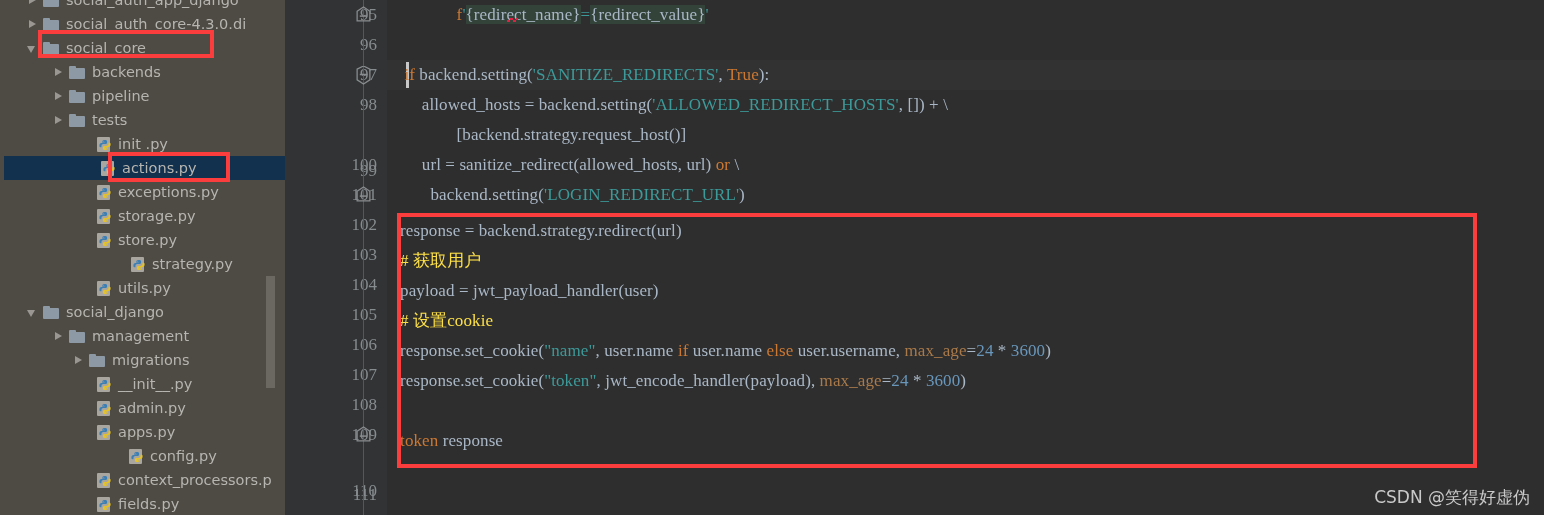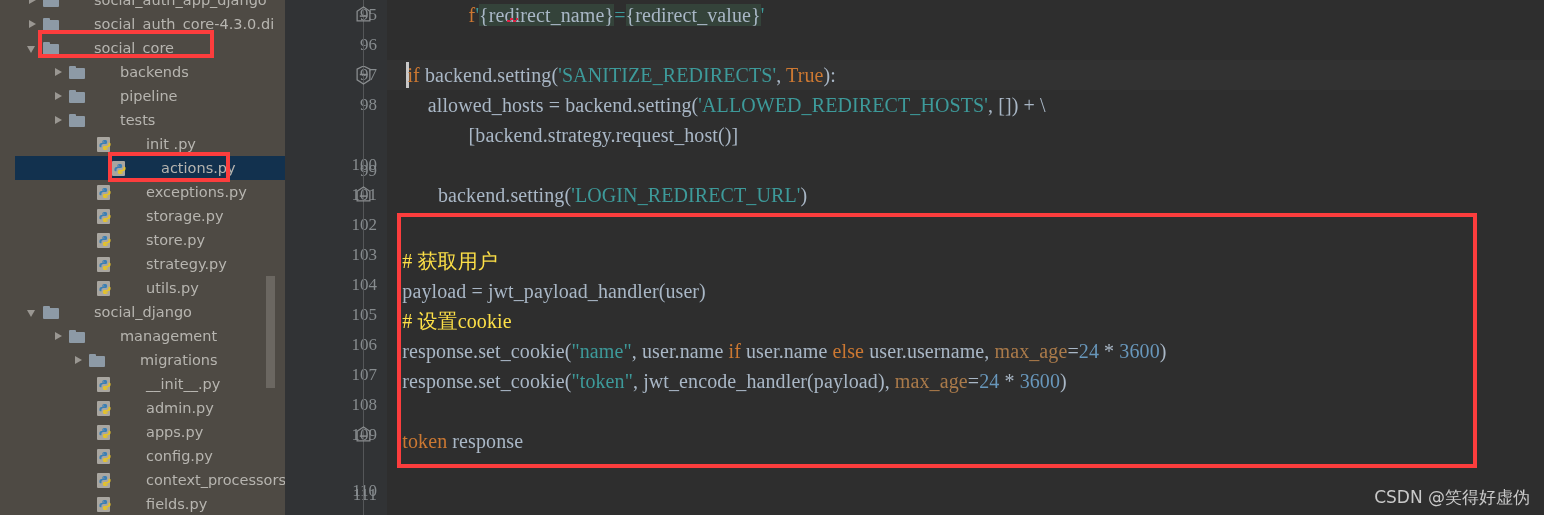--- a/index.html
+++ b/index.html
@@ -75,21 +75,21 @@
   .ico-py::before {
     content:""; position:absolute; left:1px; top:1px;
     width:13px; height:15px;
     background:#a9a6a0;
     border-radius:1px;
   }
   .ico-py .pyglyph {
     position:absolute; left:3px; top:3px;
     width:12px; height:12px;
   }
-  .lbl { position:relative; top:-0.5px;margin-left:28px; }
+  .lbl { position:relative; top:-0.5px; }
 
   
   .sb-track {
     position:absolute; right:5px; top:0;
     width:9px; height:515px;
     background:transparent;
   }
   .sb-thumb {
     position:absolute; right:5px;
     width:9px; border-radius:0;
@@ -134,21 +134,21 @@
   }
   .caret {
     position:absolute;
     width:3px; height:26px; background:#c8c8c8;
   }
   .cline {
     position:absolute; left:0;
     height:30px; line-height:30px;
     white-space:pre;
     font-family:"Liberation Serif", serif;
-    font-size:20px;
+    font-size:17px;
     color:#a9b7c6;
     letter-spacing:0.1px;
   }
   .kw     { color:#cc7832; }
   .str    { color:#3d9a9a; }
   .num    { color:#6897bb; }
   .cmt    { color:#fde047; }
   .kwarg  { color:#aa7a4a; }
   .fstr-h { background:#34433a; color:#a9b7c6; }
   .fpfx   { color:#cc7832; position:relative; }
@@ -228,21 +228,21 @@
           <span style="display: inline-block; flex: 0 0 auto; width: 79px;"></span>
           <span class="arrow none"></span>
           <span class="ico-py">
             <svg class="pyglyph" viewBox="0 0 16 16" xmlns="http://www.w3.org/2000/svg">
               <path d="M7.6 1.2c-1.9 0-3.3.7-3.3 2.1v1.6h3.5v.5H3.1c-1.3 0-2.3 1-2.5 2.6-.2 1.8.1 3 1.4 3h1.3V9.2c0-1.4 1.1-2.4 2.5-2.4h2.9c1.2 0 2.1-.9 2.1-2.1V3.3c0-1.2-1-2.1-2.3-2.1zM5.6 2.4c.4 0 .7.3.7.7s-.3.7-.7.7-.7-.3-.7-.7.3-.7.7-.7z" fill="#3b7fb5"></path>
               <path d="M8.4 14.8c1.9 0 3.3-.7 3.3-2.1v-1.6H8.2v-.5h4.7c1.3 0 2.3-1 2.5-2.6.2-1.8-.1-3-1.4-3h-1.3v1.8c0 1.4-1.1 2.4-2.5 2.4H7.3c-1.2 0-2.1.9-2.1 2.1v1.4c0 1.2 1 2.1 2.3 2.1zm2-1.2c-.4 0-.7-.3-.7-.7s.3-.7.7-.7.7.3.7.7-.3.7-.7.7z" fill="#e3c22c"></path>
             </svg>
           </span>
           <span class="lbl">init .py</span>
         </div>
-        <div class="row selected" style="position: absolute; top: 156px; left: 15px; width: 305px;">
+        <div class="row selected" style="position: absolute; top: 156px; left: 4px; width: 305px;">
           <span style="display: inline-block; flex: 0 0 auto; width: 79px;"></span>
           <span class="arrow none"></span>
           <span class="ico-py">
             <svg class="pyglyph" viewBox="0 0 16 16" xmlns="http://www.w3.org/2000/svg">
               <path d="M7.6 1.2c-1.9 0-3.3.7-3.3 2.1v1.6h3.5v.5H3.1c-1.3 0-2.3 1-2.5 2.6-.2 1.8.1 3 1.4 3h1.3V9.2c0-1.4 1.1-2.4 2.5-2.4h2.9c1.2 0 2.1-.9 2.1-2.1V3.3c0-1.2-1-2.1-2.3-2.1zM5.6 2.4c.4 0 .7.3.7.7s-.3.7-.7.7-.7-.3-.7-.7.3-.7.7-.7z" fill="#3b7fb5"></path>
               <path d="M8.4 14.8c1.9 0 3.3-.7 3.3-2.1v-1.6H8.2v-.5h4.7c1.3 0 2.3-1 2.5-2.6.2-1.8-.1-3-1.4-3h-1.3v1.8c0 1.4-1.1 2.4-2.5 2.4H7.3c-1.2 0-2.1.9-2.1 2.1v1.4c0 1.2 1 2.1 2.3 2.1zm2-1.2c-.4 0-.7-.3-.7-.7s.3-.7.7-.7.7.3.7.7-.3.7-.7.7z" fill="#e3c22c"></path>
             </svg>
           </span>
           <span class="lbl">actions.py</span>
         </div>
@@ -272,21 +272,21 @@
           <span style="display: inline-block; flex: 0 0 auto; width: 79px;"></span>
           <span class="arrow none"></span>
           <span class="ico-py">
             <svg class="pyglyph" viewBox="0 0 16 16" xmlns="http://www.w3.org/2000/svg">
               <path d="M7.6 1.2c-1.9 0-3.3.7-3.3 2.1v1.6h3.5v.5H3.1c-1.3 0-2.3 1-2.5 2.6-.2 1.8.1 3 1.4 3h1.3V9.2c0-1.4 1.1-2.4 2.5-2.4h2.9c1.2 0 2.1-.9 2.1-2.1V3.3c0-1.2-1-2.1-2.3-2.1zM5.6 2.4c.4 0 .7.3.7.7s-.3.7-.7.7-.7-.3-.7-.7.3-.7.7-.7z" fill="#3b7fb5"></path>
               <path d="M8.4 14.8c1.9 0 3.3-.7 3.3-2.1v-1.6H8.2v-.5h4.7c1.3 0 2.3-1 2.5-2.6.2-1.8-.1-3-1.4-3h-1.3v1.8c0 1.4-1.1 2.4-2.5 2.4H7.3c-1.2 0-2.1.9-2.1 2.1v1.4c0 1.2 1 2.1 2.3 2.1zm2-1.2c-.4 0-.7-.3-.7-.7s.3-.7.7-.7.7.3.7.7-.3.7-.7.7z" fill="#e3c22c"></path>
             </svg>
           </span>
           <span class="lbl">store.py</span>
         </div>
-        <div class="row" style="position: absolute; top: 252px; left: 0px; width: 285px;">
+        <div class="row" style="position: absolute; top: 252px; left: 0px; width: 285px; padding-left: 34px;">
           <span style="display: inline-block; flex: 0 0 auto; width: 79px;"></span>
           <span class="arrow none"></span>
           <span class="ico-py">
             <svg class="pyglyph" viewBox="0 0 16 16" xmlns="http://www.w3.org/2000/svg">
               <path d="M7.6 1.2c-1.9 0-3.3.7-3.3 2.1v1.6h3.5v.5H3.1c-1.3 0-2.3 1-2.5 2.6-.2 1.8.1 3 1.4 3h1.3V9.2c0-1.4 1.1-2.4 2.5-2.4h2.9c1.2 0 2.1-.9 2.1-2.1V3.3c0-1.2-1-2.1-2.3-2.1zM5.6 2.4c.4 0 .7.3.7.7s-.3.7-.7.7-.7-.3-.7-.7.3-.7.7-.7z" fill="#3b7fb5"></path>
               <path d="M8.4 14.8c1.9 0 3.3-.7 3.3-2.1v-1.6H8.2v-.5h4.7c1.3 0 2.3-1 2.5-2.6.2-1.8-.1-3-1.4-3h-1.3v1.8c0 1.4-1.1 2.4-2.5 2.4H7.3c-1.2 0-2.1.9-2.1 2.1v1.4c0 1.2 1 2.1 2.3 2.1zm2-1.2c-.4 0-.7-.3-.7-.7s.3-.7.7-.7.7.3.7.7-.3.7-.7.7z" fill="#e3c22c"></path>
             </svg>
           </span>
           <span class="lbl">strategy.py</span>
         </div>
@@ -345,21 +345,21 @@
           <span style="display: inline-block; flex: 0 0 auto; width: 79px;"></span>
           <span class="arrow none"></span>
           <span class="ico-py">
             <svg class="pyglyph" viewBox="0 0 16 16" xmlns="http://www.w3.org/2000/svg">
               <path d="M7.6 1.2c-1.9 0-3.3.7-3.3 2.1v1.6h3.5v.5H3.1c-1.3 0-2.3 1-2.5 2.6-.2 1.8.1 3 1.4 3h1.3V9.2c0-1.4 1.1-2.4 2.5-2.4h2.9c1.2 0 2.1-.9 2.1-2.1V3.3c0-1.2-1-2.1-2.3-2.1zM5.6 2.4c.4 0 .7.3.7.7s-.3.7-.7.7-.7-.3-.7-.7.3-.7.7-.7z" fill="#3b7fb5"></path>
               <path d="M8.4 14.8c1.9 0 3.3-.7 3.3-2.1v-1.6H8.2v-.5h4.7c1.3 0 2.3-1 2.5-2.6.2-1.8-.1-3-1.4-3h-1.3v1.8c0 1.4-1.1 2.4-2.5 2.4H7.3c-1.2 0-2.1.9-2.1 2.1v1.4c0 1.2 1 2.1 2.3 2.1zm2-1.2c-.4 0-.7-.3-.7-.7s.3-.7.7-.7.7.3.7.7-.3.7-.7.7z" fill="#e3c22c"></path>
             </svg>
           </span>
           <span class="lbl">apps.py</span>
         </div>
-        <div class="row" style="position: absolute; top: 444px; left: 0px; width: 285px;">
+        <div class="row" style="position: absolute; top: 444px; left: 0px; width: 285px; padding-left: 32px;">
           <span style="display: inline-block; flex: 0 0 auto; width: 79px;"></span>
           <span class="arrow none"></span>
           <span class="ico-py">
             <svg class="pyglyph" viewBox="0 0 16 16" xmlns="http://www.w3.org/2000/svg">
               <path d="M7.6 1.2c-1.9 0-3.3.7-3.3 2.1v1.6h3.5v.5H3.1c-1.3 0-2.3 1-2.5 2.6-.2 1.8.1 3 1.4 3h1.3V9.2c0-1.4 1.1-2.4 2.5-2.4h2.9c1.2 0 2.1-.9 2.1-2.1V3.3c0-1.2-1-2.1-2.3-2.1zM5.6 2.4c.4 0 .7.3.7.7s-.3.7-.7.7-.7-.3-.7-.7.3-.7.7-.7z" fill="#3b7fb5"></path>
               <path d="M8.4 14.8c1.9 0 3.3-.7 3.3-2.1v-1.6H8.2v-.5h4.7c1.3 0 2.3-1 2.5-2.6.2-1.8-.1-3-1.4-3h-1.3v1.8c0 1.4-1.1 2.4-2.5 2.4H7.3c-1.2 0-2.1.9-2.1 2.1v1.4c0 1.2 1 2.1 2.3 2.1zm2-1.2c-.4 0-.7-.3-.7-.7s.3-.7.7-.7.7.3.7.7-.3.7-.7.7z" fill="#e3c22c"></path>
             </svg>
           </span>
           <span class="lbl">config.py</span>
         </div>
@@ -442,23 +442,25 @@
       <div style="position:absolute;left:120px;top:24px;">
           <span class="squig"></span>
         </div>
 
       <div class="cline" style="top:60px;left:0;"><span style="color:transparent">    </span><span class="kw">if</span> <span>backend.setting(</span><span class="str">'SANITIZE_REDIRECTS'</span>, <span class="kw">True</span>):</div>
 
       <div class="cline" style="top:90px;left:0;"><span style="color:transparent">        </span><span>allowed_hosts = backend.setting(</span><span class="str">'ALLOWED_REDIRECT_HOSTS'</span>, []) + \</div>
 
       <div class="cline" style="top:120px;left:0;"><span style="color:transparent">                </span><span>[backend.strategy.request_host()]</span></div>
 
+      <div class="cline" style="top:150px;left:0;"><span style="color:transparent">        </span><span>url = sanitize_redirect(allowed_hosts, url)</span> <span class="kw">or</span> \</div>
 
       <div class="cline" style="top:180px;left:0;"><span style="color:transparent">          </span><span>backend.setting(</span><span class="str">'LOGIN_REDIRECT_URL'</span>)</div>
 
+      <div class="cline" style="top:216px;left:0;"><span style="color:transparent">   </span><span>response = backend.strategy.redirect(url)</span></div>
 
       <div class="cline cmt" style="top:246px;left:0;"><span style="color:transparent">   </span><span># 获取用户</span></div>
 
       <div class="cline" style="top:276px;left:0;"><span style="color:transparent">   </span><span>payload = jwt_payload_handler(user)</span></div>
 
       <div class="cline cmt" style="top:306px;left:0;"><span style="color:transparent">   </span><span># 设置cookie</span></div>
 
       <div class="cline" style="top:336px;left:0;"><span style="color:transparent">   </span><span>response.set_cookie(</span><span class="str">"name"</span>, <span>user.name</span> <span class="kw">if</span> <span>user.name</span> <span class="kw">else</span> <span>user.username,</span> <span class="kwarg">max_age</span>=<span class="num">24</span> * <span class="num">3600</span>)</div>
 
       <div class="cline" style="top:366px;left:0;"><span style="color:transparent">   </span><span>response.set_cookie(</span><span class="str">"token"</span>, <span>jwt_encode_handler(payload),</span> <span class="kwarg">max_age</span>=<span class="num">24</span> * <span class="num">3600</span>)</div>

